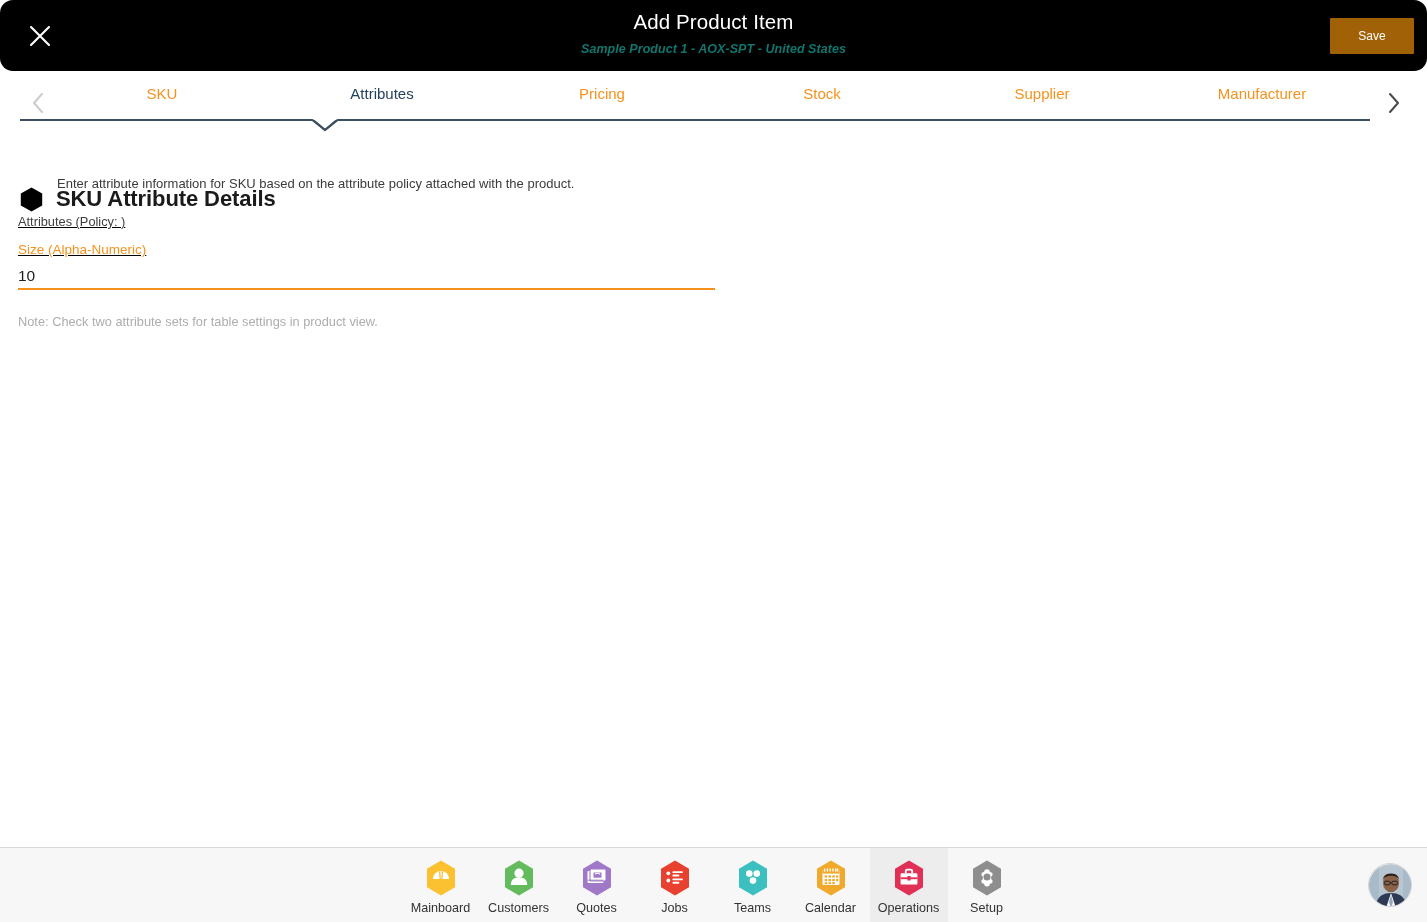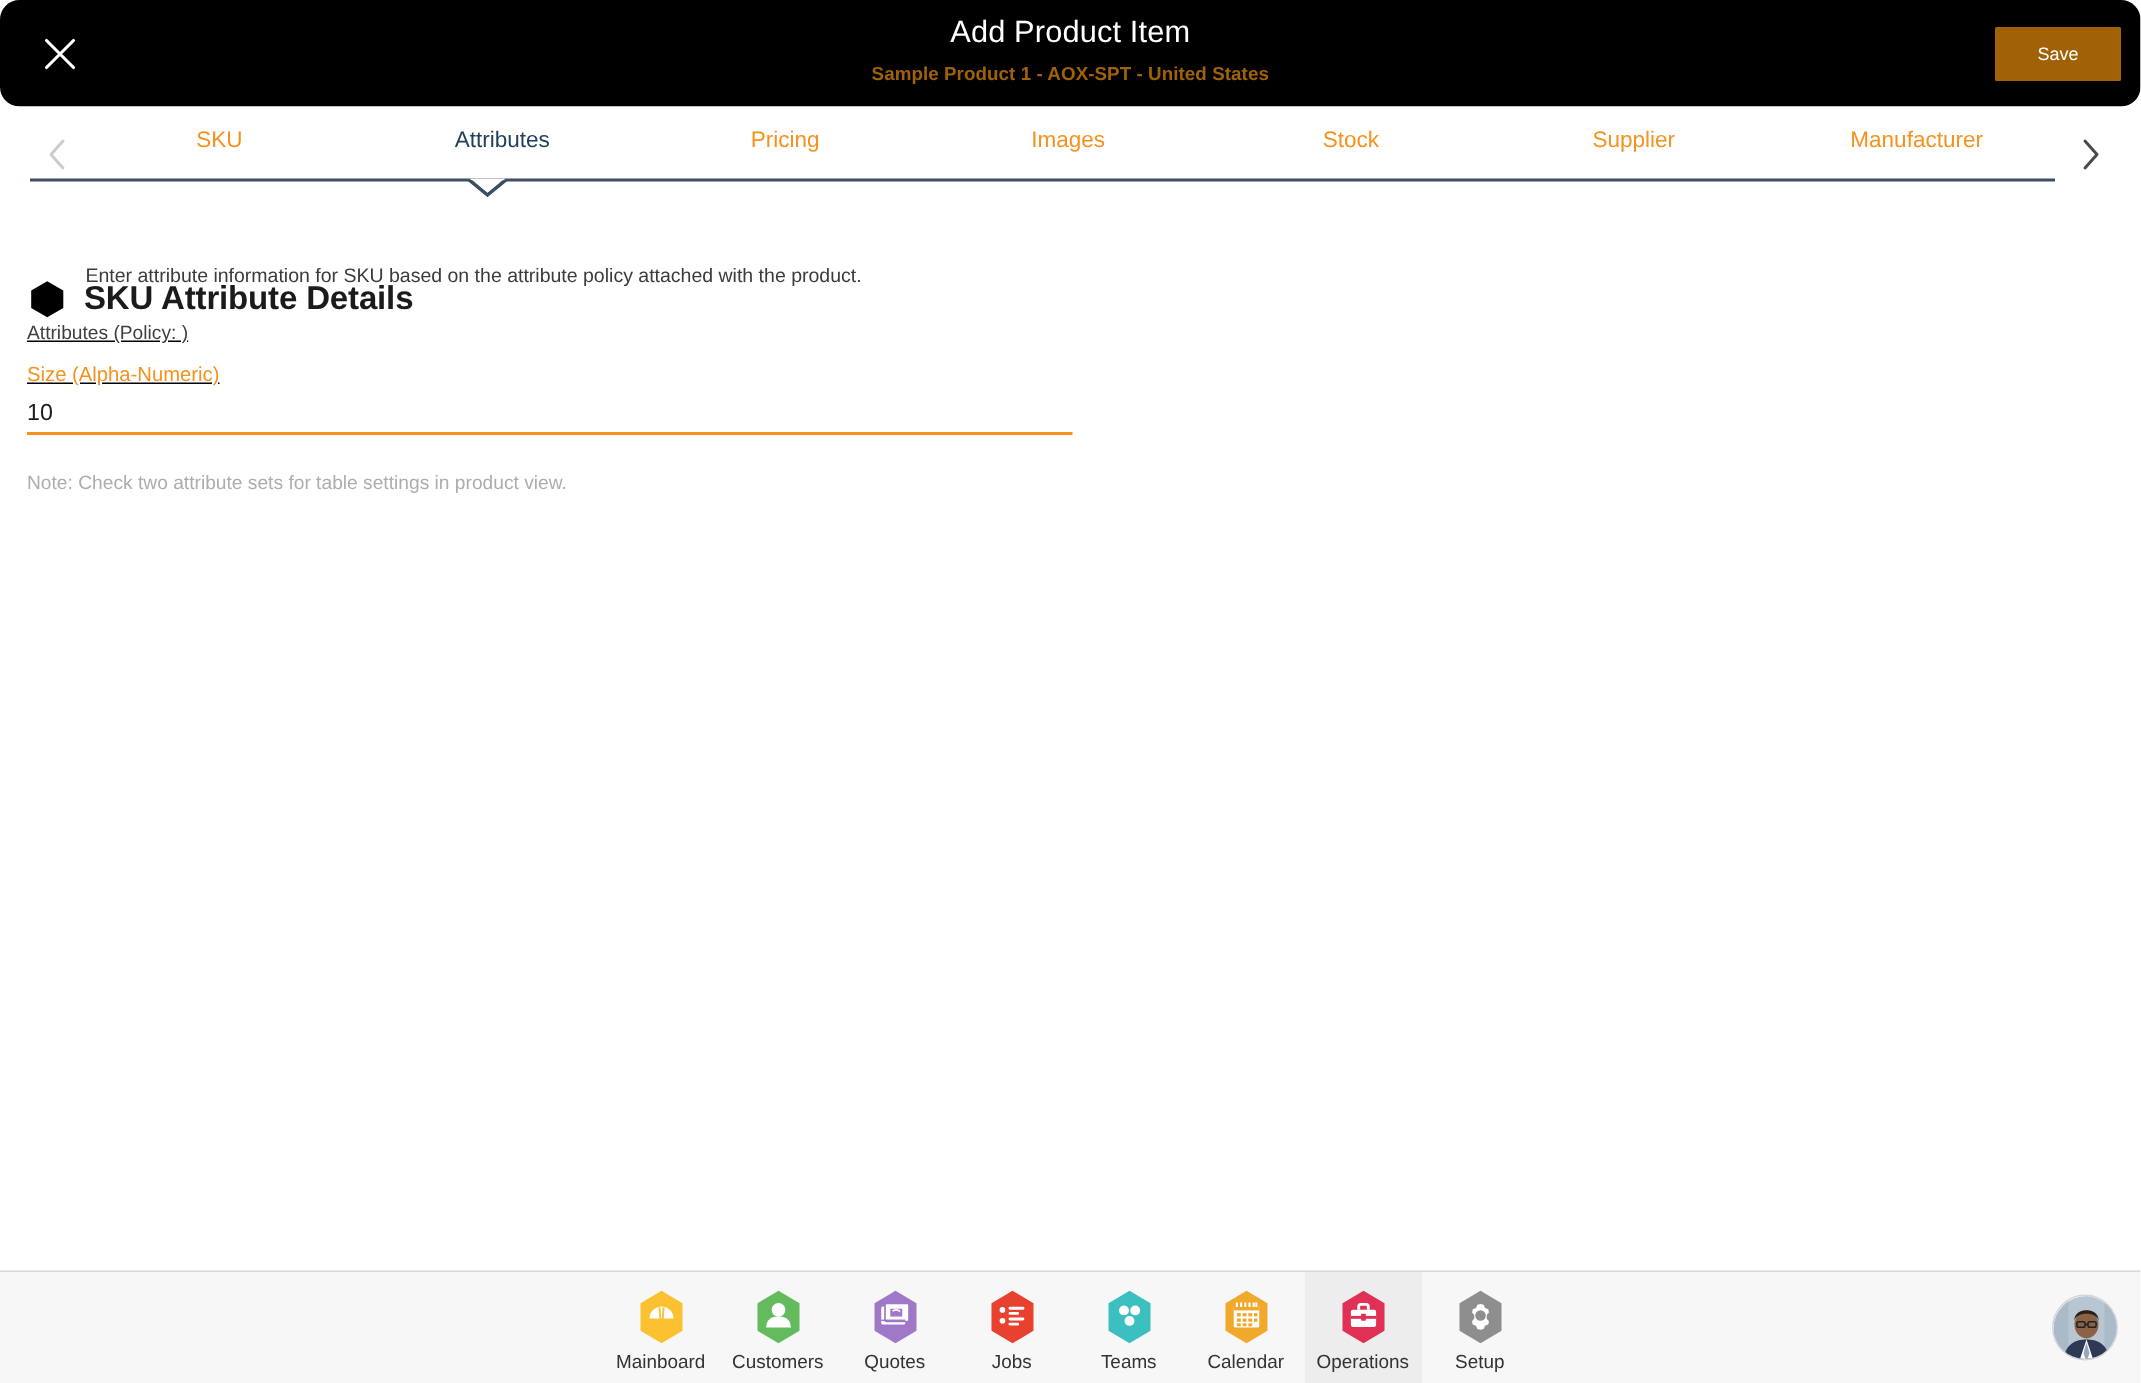--- a/index.html
+++ b/index.html
@@ -27,22 +27,22 @@
   .close-btn svg { display: block; }
   .header-titles {
     position: absolute; left: 0; top: 8px; width: 1427px;
     text-align: center;
   }
   .header-title {
     color: #ffffff; font-size: 20.5px; font-weight: 400;
     line-height: 27px; letter-spacing: .1px;
   }
   .header-sub {
-    color: #a16207; font-size: 12.5px; font-weight: 700;
-    line-height: 20px; margin-top: 4px; letter-spacing: .05px;
+    color: #0f766e; font-size: 12.5px; font-weight: 700;
+    line-height: 20px; margin-top: 4px; letter-spacing: .05px; font-style: italic;
   }
   .save-btn {
     position: absolute; right: 13px; top: 18px;
     width: 84px; height: 36px;
     background: #a16207;
     color: #ffffff; font-size: 12px;
     display: flex; align-items: center; justify-content: center;
     cursor: pointer; border: none; border-radius: 1px;
     font-family: "Liberation Sans", sans-serif;
   }
@@ -191,21 +191,20 @@
       <svg width="14" height="22" viewBox="0 0 14 22">
         <path d="M11 2 L3 11 L11 20" stroke="#cccccc" stroke-width="2" fill="none" stroke-linecap="round" stroke-linejoin="round"></path>
       </svg>
     </span>
   </div>
 
   <div class="tabs" id="tabs-container">
       <div class="tab">SKU</div>
       <div class="tab active">Attributes</div>
       <div class="tab">Pricing</div>
-      <div class="tab">Images</div>
       <div class="tab">Stock</div>
       <div class="tab">Supplier</div>
       <div class="tab">Manufacturer</div>
     </div>
 
   <div class="tab-underline"></div>
   <div class="tab-notch">
     <svg width="26" height="13" viewBox="0 0 26 13">
       <path d="M0 0 L13 11 L26 0" stroke="#3c4f62" stroke-width="2" fill="#ffffff"></path>
       <path d="M0 0 L26 0" stroke="#ffffff" stroke-width="2.4"></path>

